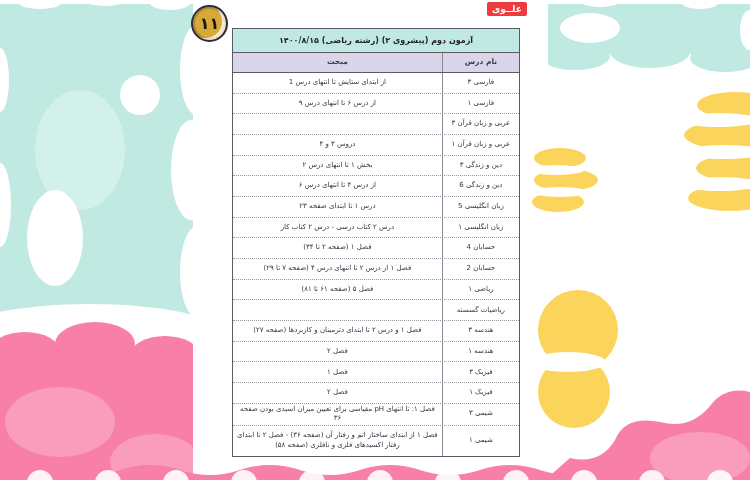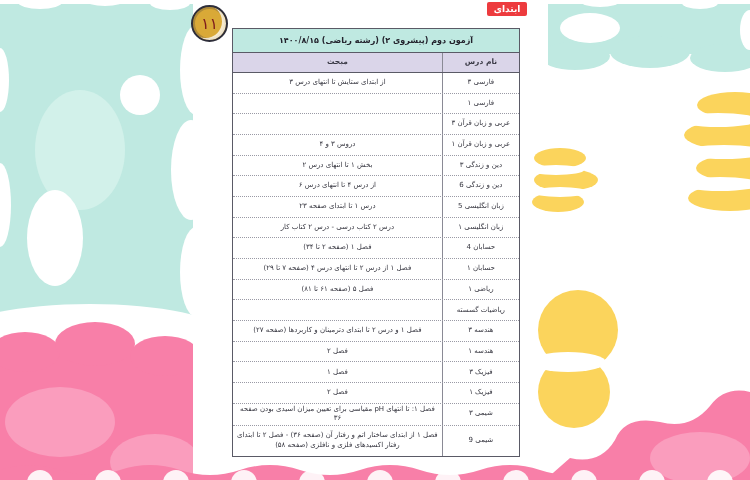--- a/index.html
+++ b/index.html
@@ -10,21 +10,21 @@
   *{box-sizing:border-box;margin:0;padding:0}
   html,body{width:750px;height:480px;overflow:hidden}
   body{position:relative;background:#fff;font-family:"DejaVu Sans",sans-serif;color:var(--ink)}
   svg.decor{position:absolute;left:0;top:0;pointer-events:none}
   #bg{z-index:0} #fg{z-index:2}
   .paper{position:absolute;left:193px;top:0;width:355px;height:480px;background:#fff;z-index:1}
   
   .coin{position:absolute;left:191px;top:5px;width:37px;height:37px;border-radius:50%;
     background:var(--gold);border:2px solid #2e2e3a;z-index:3;display:flex;align-items:center;justify-content:center;
     box-shadow:inset -4px -2px 0 rgba(255,255,255,.75), inset 0 0 0 2px rgba(46,46,58,.25);}
-  .coin span{font-size:16px;font-weight:normal;color:#7f1d1d}
+  .coin span{font-size:16px;font-weight:bold;color:#0f172a}
   
   .logo{position:absolute;left:487px;top:2px;width:40px;height:14px;background:var(--red);
     border-radius:2px;z-index:3;display:flex;align-items:center;justify-content:center}
   .logo span{color:#fff;font-size:9px;font-weight:bold;line-height:1}
   
   .sheet{position:absolute;left:39px;top:28px;width:288px;height:429px;display:flex;flex-direction:column;
     border:1px solid var(--line);background:#fff;direction:rtl}
   .t-title{height:24px;flex:none;background:var(--teal);border-bottom:1px solid var(--line);
     display:flex;align-items:center;justify-content:center;font-size:8px;font-weight:bold;color:#23232d}
   .t-head{height:20px;flex:none;background:var(--lavender);border-bottom:1px solid var(--line);display:flex}
@@ -88,25 +88,26 @@
 
   <div class="sheet">
     <div class="t-title">آزمون دوم (پیشروی ۲) (رشته ریاضی) ۱۴۰۰/۸/۱۵</div>
     <div class="t-head">
       <div class="cell c-lesson">نام درس</div>
       <div class="cell c-topic">مبحث</div>
     </div>
     <div class="t-body">
   <div class="trow">
     <div class="cell c-lesson">فارسی ۳</div>
-    <div class="cell c-topic">از ابتدای ستایش تا انتهای درس ۳</div>
+    <div class="cell c-topic">از ابتدای ستایش تا انتهای درس 1</div>
   </div>
 
   <div class="trow">
     <div class="cell c-lesson">فارسی ۱</div>
+    <div class="cell c-topic">از درس ۶ تا انتهای درس ۹</div>
   </div>
 
   <div class="trow">
     <div class="cell c-lesson">عربی و زبان قرآن ۳</div>
   </div>
 
   <div class="trow">
     <div class="cell c-lesson">عربی و زبان قرآن ۱</div>
     <div class="cell c-topic">دروس ۳ و ۴</div>
   </div>
@@ -130,21 +131,21 @@
     <div class="cell c-lesson">زبان انگلیسی ۱</div>
     <div class="cell c-topic">درس ۲ کتاب درسی - درس ۲ کتاب کار</div>
   </div>
 
   <div class="trow">
     <div class="cell c-lesson">حسابان 4</div>
     <div class="cell c-topic">فصل ۱ (صفحه ۲ تا ۳۴)</div>
   </div>
 
   <div class="trow">
-    <div class="cell c-lesson">حسابان ۱</div>
+    <div class="cell c-lesson">حسابان 2</div>
     <div class="cell c-topic">فصل ۱ از درس ۲ تا انتهای درس ۴ (صفحه ۷ تا ۲۹)</div>
   </div>
 
   <div class="trow">
     <div class="cell c-lesson">ریاضی ۱</div>
     <div class="cell c-topic">فصل ۵ (صفحه ۶۱ تا ۸۱)</div>
   </div>
 
   <div class="trow">
     <div class="cell c-lesson">ریاضیات گسسته</div>
@@ -169,21 +170,21 @@
     <div class="cell c-lesson">فیزیک ۱</div>
     <div class="cell c-topic">فصل ۲</div>
   </div>
 
   <div class="trow">
     <div class="cell c-lesson">شیمی ۳</div>
     <div class="cell c-topic">فصل ۱: تا انتهای pH مقیاسی برای تعیین میزان اسیدی بودن صفحه ۳۶</div>
   </div>
 
   <div class="trow">
-    <div class="cell c-lesson">شیمی 9</div>
+    <div class="cell c-lesson">شیمی ۱</div>
     <div class="cell c-topic">فصل ۱ از ابتدای ساختار اتم و رفتار آن (صفحه ۳۶) - فصل ۲ تا ابتدای رفتار اکسیدهای فلزی و نافلزی (صفحه ۵۸)</div>
   </div>
 </div>
   </div>
 </div>
 
 <svg id="fg" class="decor" width="750" height="480" viewBox="0 0 750 480">
   <g>
     <ellipse cx="560" cy="158" rx="26" ry="10" style="fill:var(--yellow)"></ellipse>
     <ellipse cx="566" cy="180" rx="32" ry="11" style="fill:var(--yellow)"></ellipse>
@@ -213,14 +214,14 @@
     <circle cx="652" cy="483" r="13"></circle>
       <circle cx="720" cy="483" r="13"></circle>
   </g>
 </svg>
 
 <div class="coin">
   <span>۱۱</span>
 </div>
 
 <div class="logo">
-  <span>ابتدای</span>
+  <span>علــوی</span>
 </div>
 
 </body></html>

